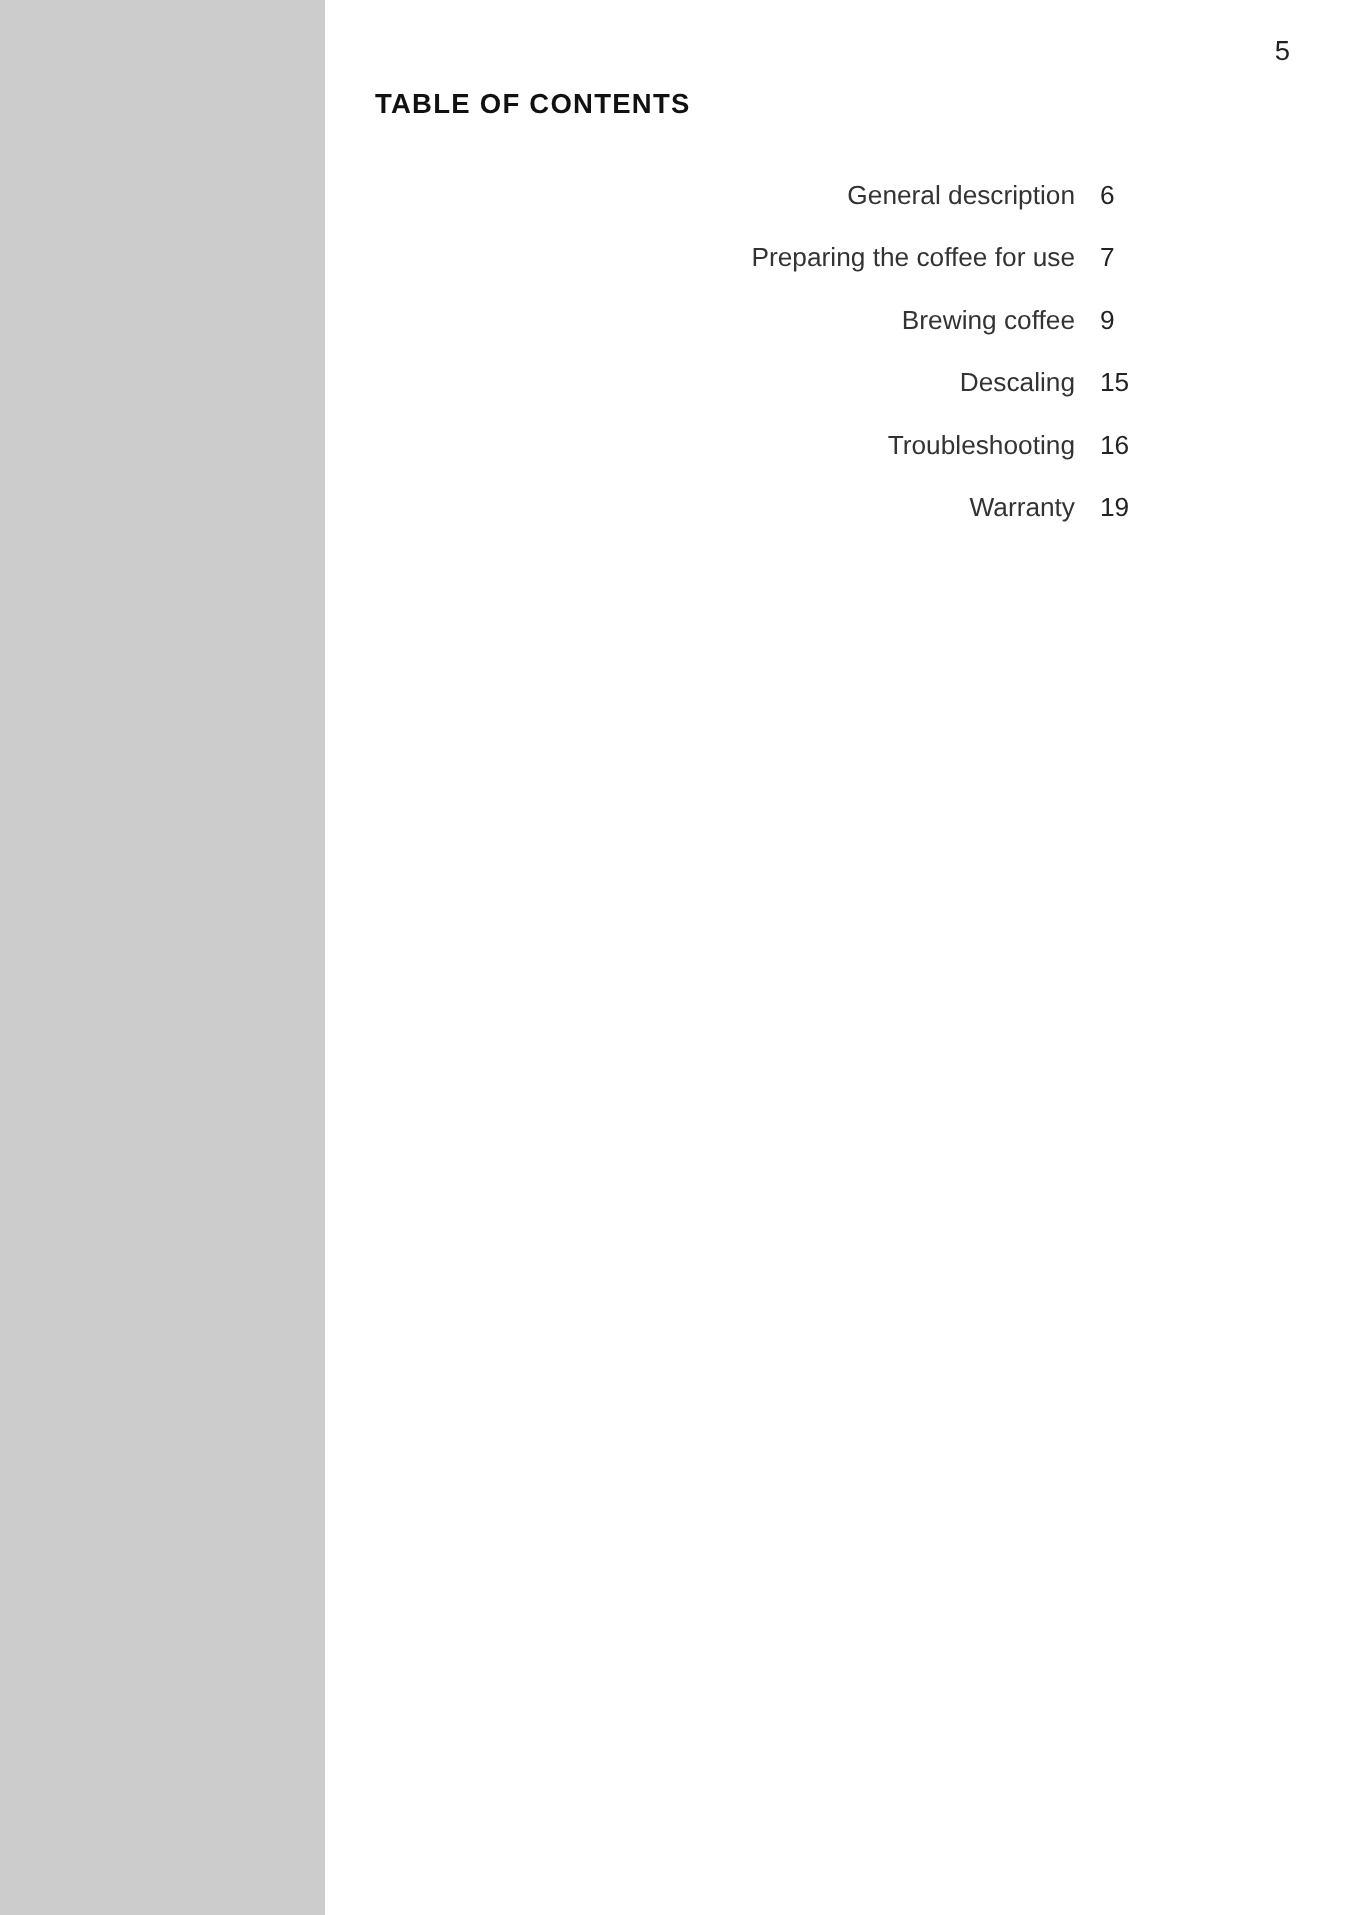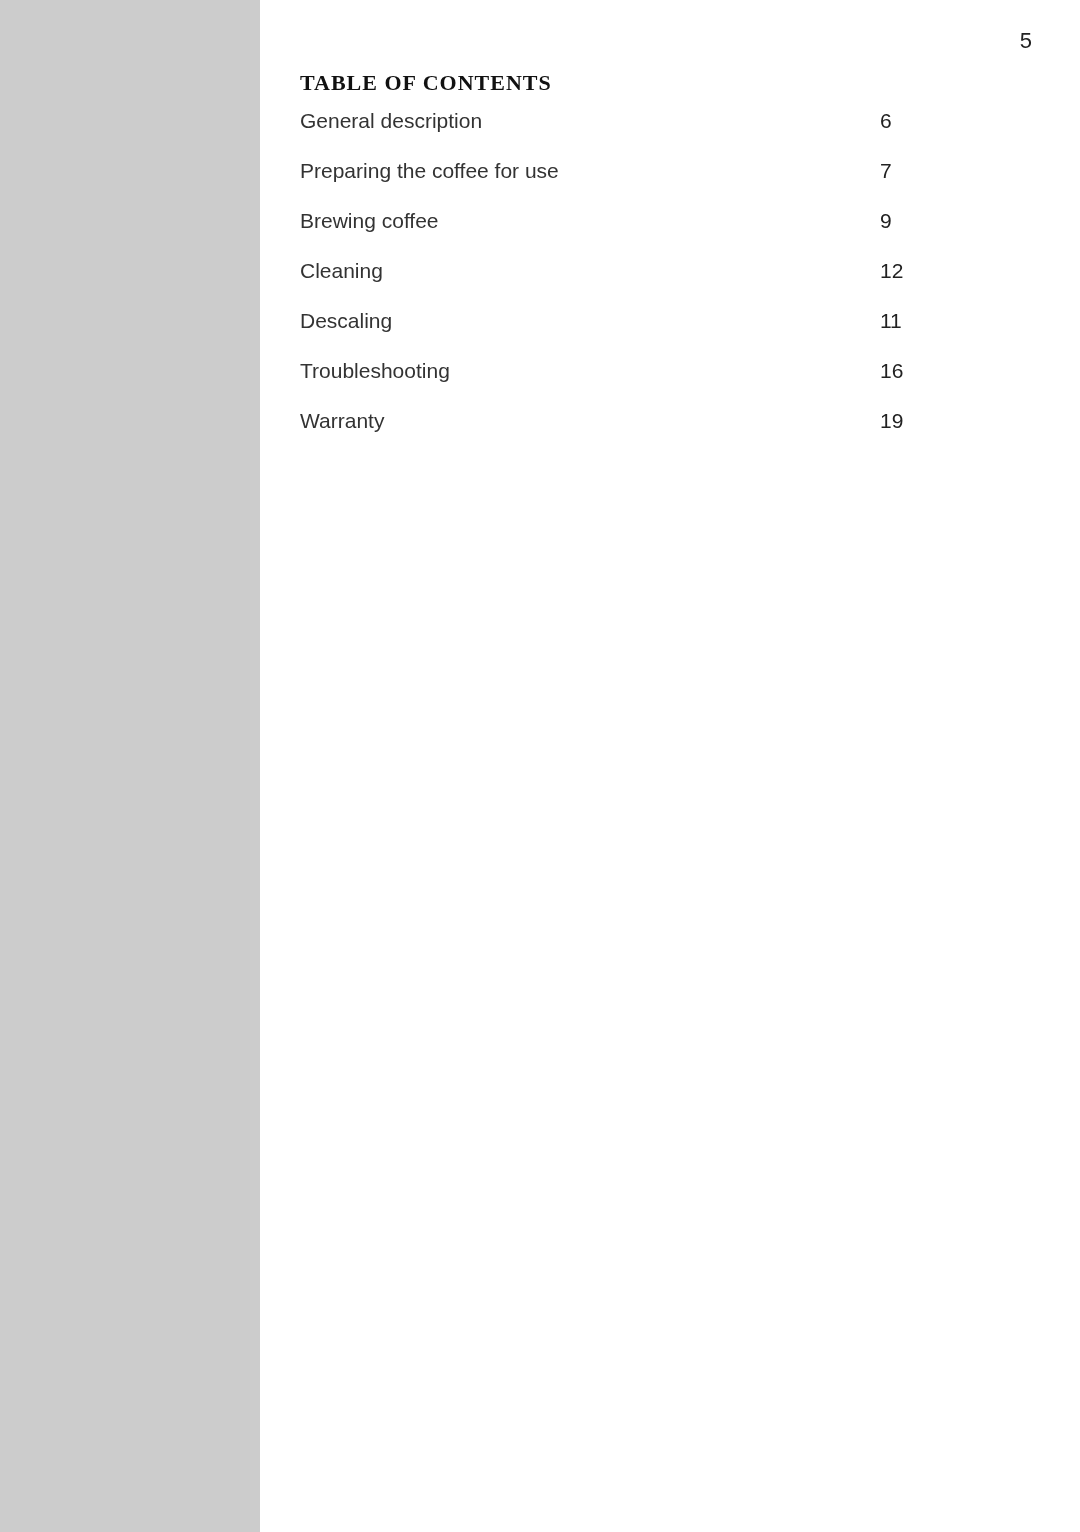--- a/index.html
+++ b/index.html
@@ -40,34 +40,36 @@
       left: 300px;
       top: 70px;
       width: 700px;
     }
 
     .toc-title {
       font-size: 22px;
       font-weight: bold;
       color: #111111;
       letter-spacing: 1px;
-      font-family: Liberation Serif, serif;
+      margin-bottom: 36px;
+      font-family: Liberation Sans, sans-serif;
     }
 
     .toc-table {
       width: 100%;
       border-collapse: collapse;
     }
 
     .toc-table tr td {
       padding: 13px 0;
       font-size: 21px;
       color: #222222;
       font-family: Arial, Helvetica, sans-serif;
       vertical-align: middle;
+      text-align: right;
     }
 
     .toc-table tr td.entry-title {
       width: 80%;
       color: #333333;
     }
 
     .toc-table tr td.entry-page {
       width: 20%;
       text-align: left;
@@ -99,26 +101,22 @@
         </tr>
         <tr>
           <td class="entry-title">Preparing the coffee for use</td>
           <td class="entry-page">7</td>
         </tr>
         <tr>
           <td class="entry-title">Brewing coffee</td>
           <td class="entry-page">9</td>
         </tr>
         <tr>
-          <td class="entry-title">Cleaning</td>
-          <td class="entry-page">12</td>
-        </tr>
-        <tr>
           <td class="entry-title">Descaling</td>
-          <td class="entry-page">11</td>
+          <td class="entry-page">15</td>
         </tr>
         <tr>
           <td class="entry-title">Troubleshooting</td>
           <td class="entry-page">16</td>
         </tr>
         <tr>
           <td class="entry-title">Warranty</td>
           <td class="entry-page">19</td>
         </tr>
       </tbody>

